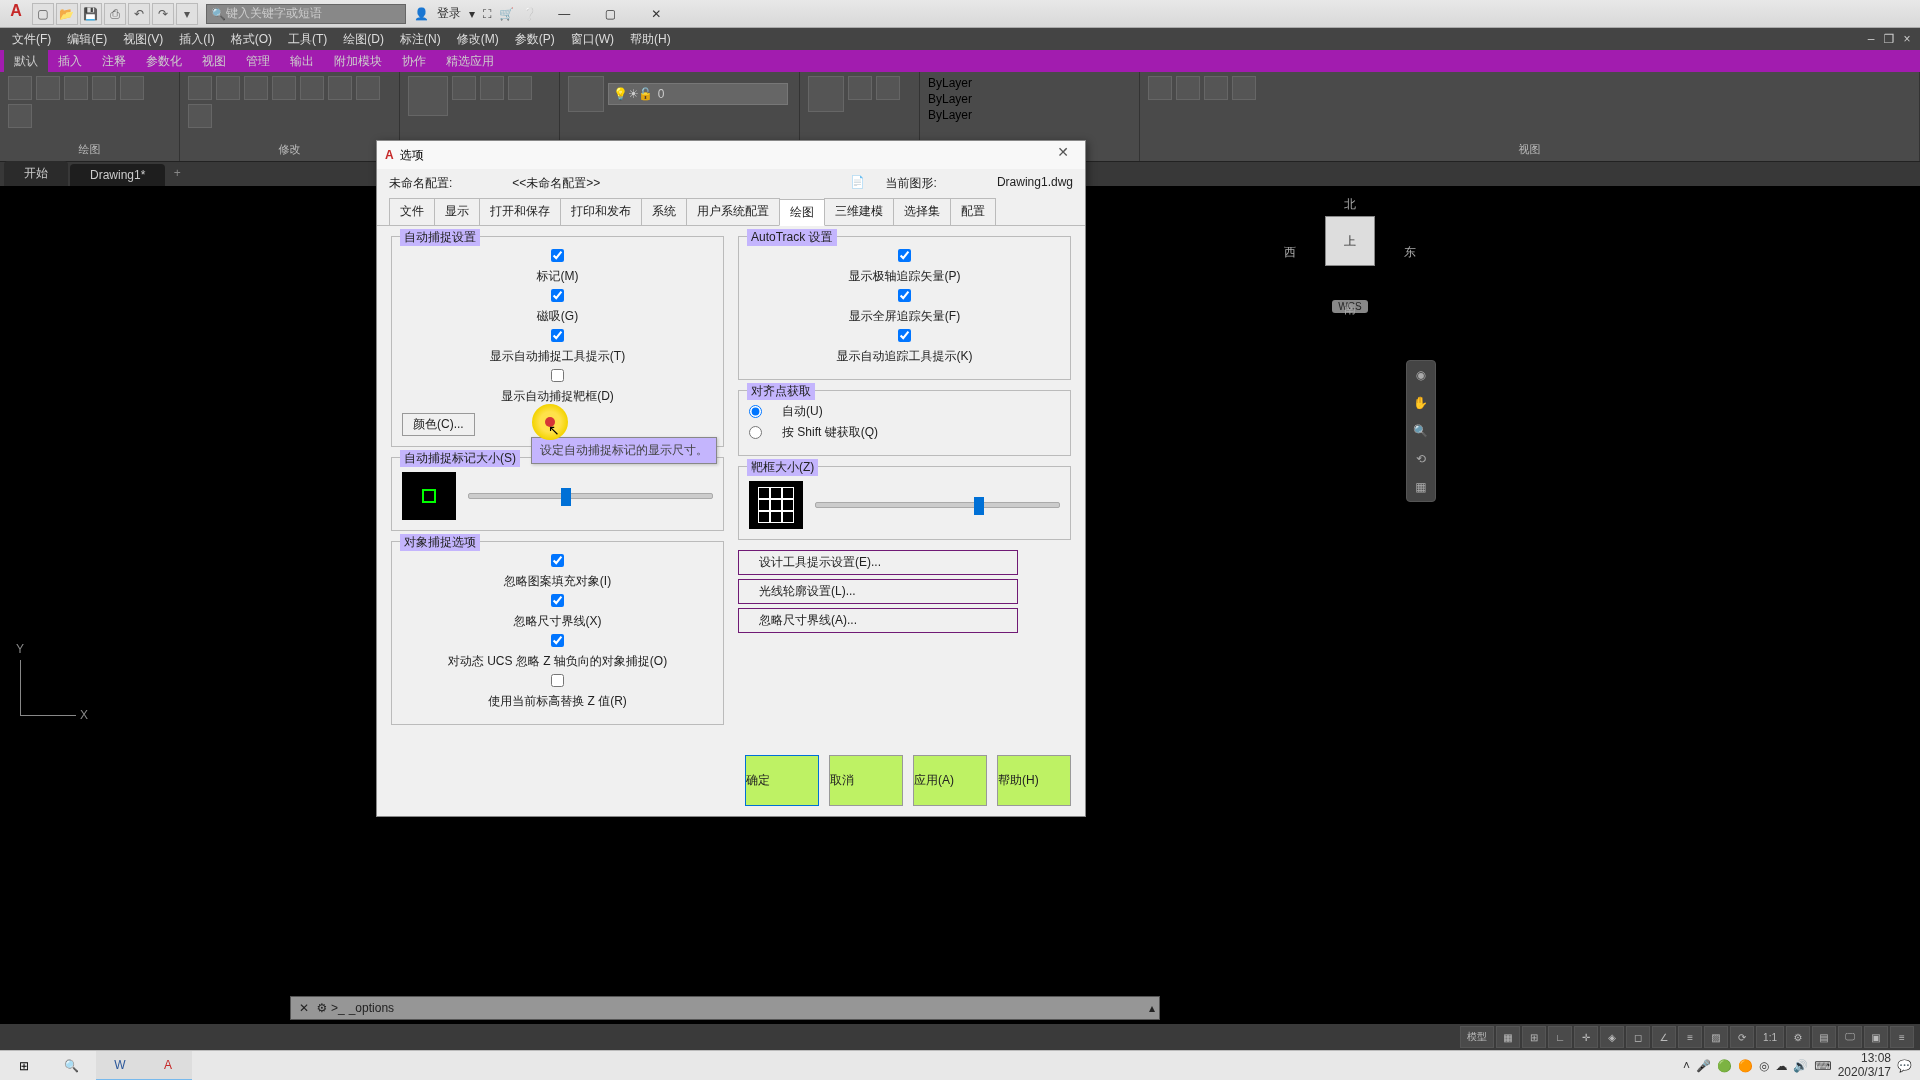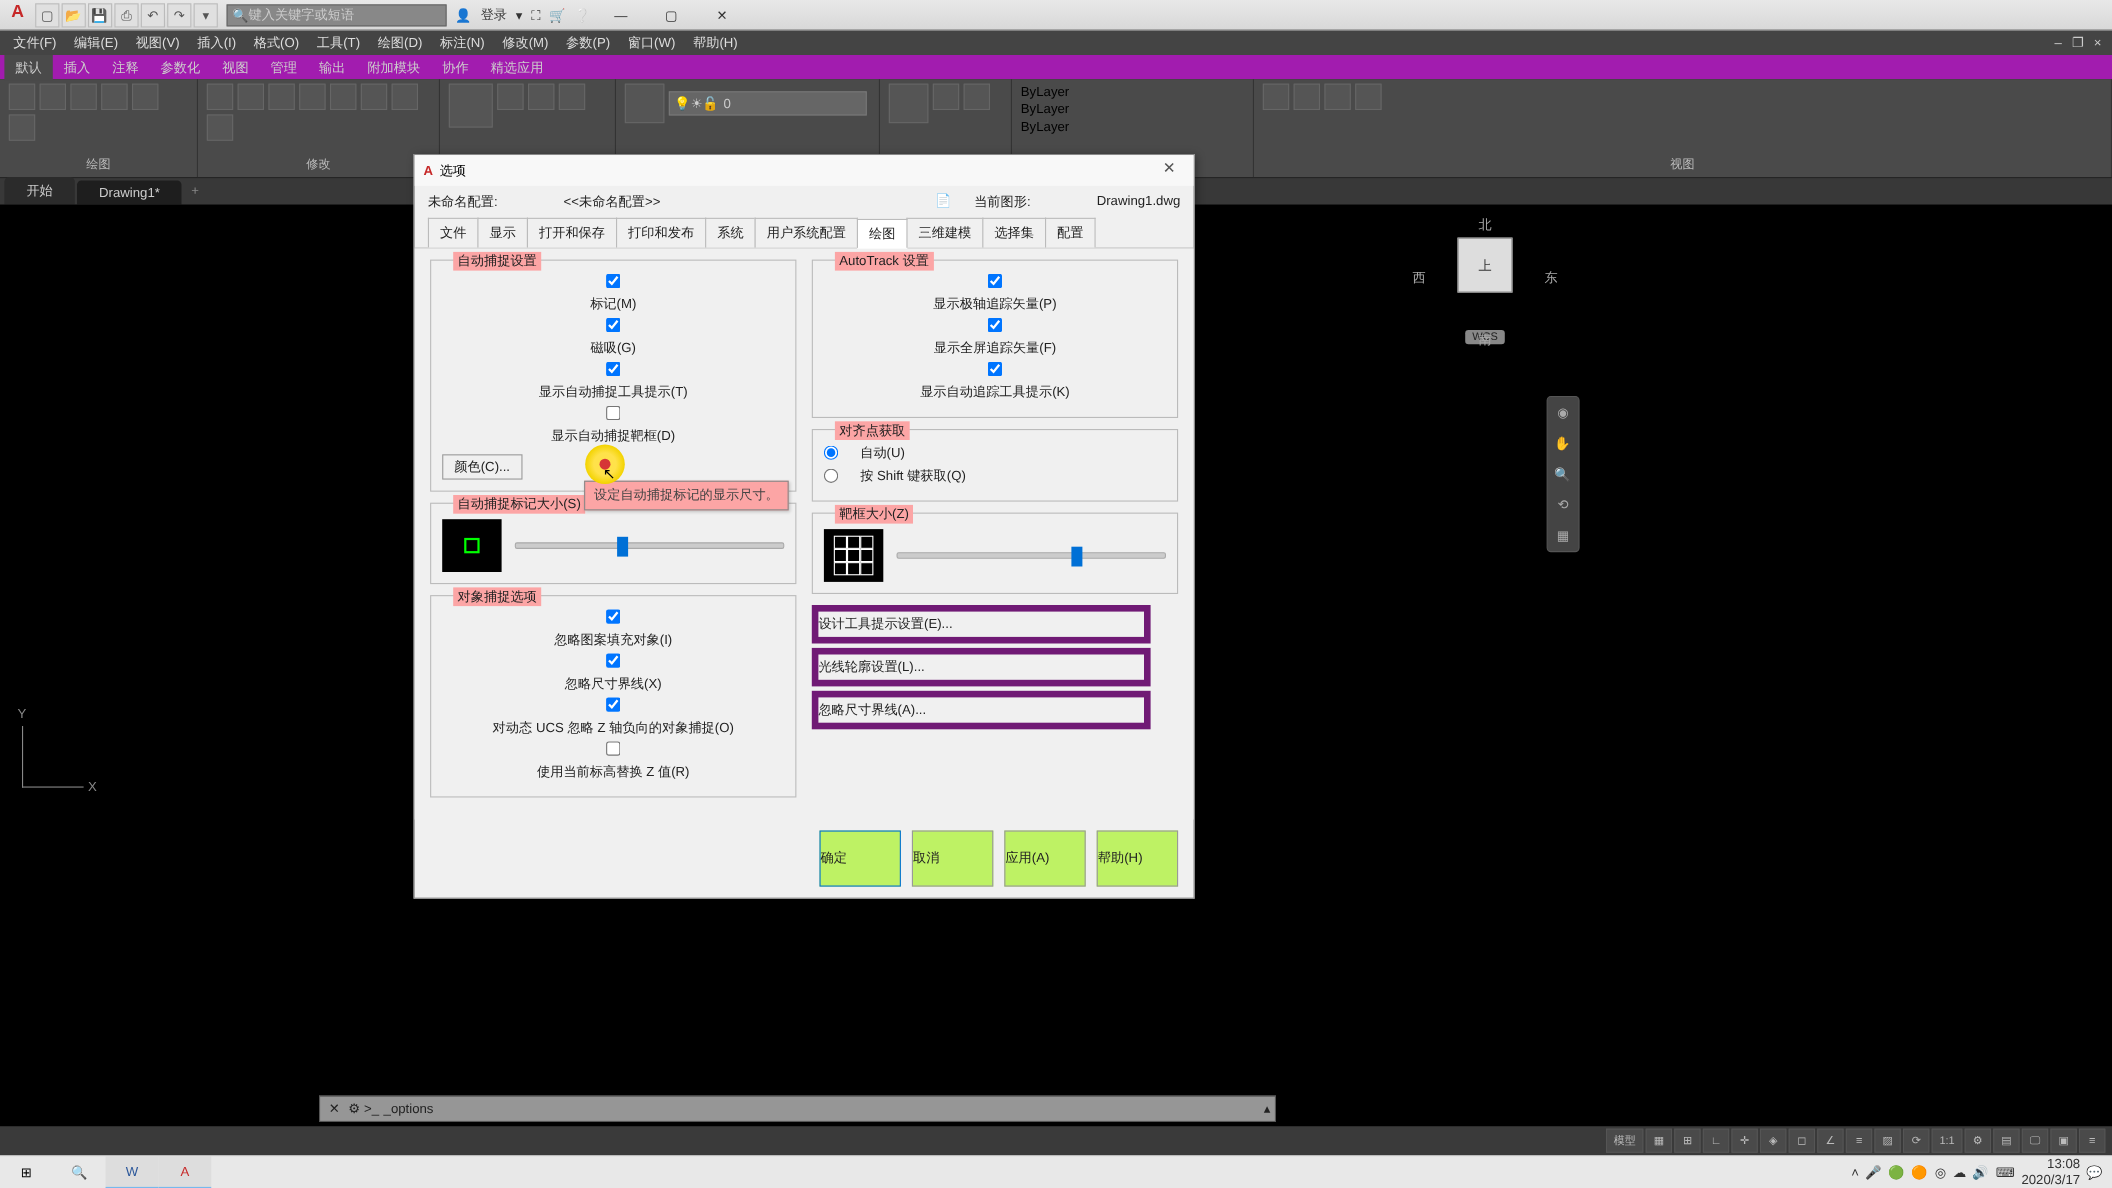--- a/index.html
+++ b/index.html
@@ -89,45 +89,45 @@
 .dialog .dtitle .dicon { color: #c62828; font-weight: bold; margin-right: 6px; }
 .dialog .dtitle .dclose { margin-left: auto; width: 28px; height: 22px; text-align: center; color: #555; font-size: 14px; }
 .dialog .dcfg { padding: 6px 12px; display: flex; gap: 20px; color: #222; }
 .dialog .dcfg .lbl { }
 .dialog .dtabs { display: flex; padding: 0 12px; border-bottom: 1px solid #bbb; }
 .dialog .dtabs .dtab { padding: 4px 10px; background: #f0f0f0; border: 1px solid #bbb; border-bottom: none; margin-right: -1px; color: #222; }
 .dialog .dtabs .dtab.active { background: #fff; border-bottom: 1px solid #fff; position: relative; top: 1px; }
 .dialog .dbody { padding: 10px 14px; background: #f0f0f0; display: flex; gap: 14px; }
 .dialog .col { flex: 1; }
 .dialog .group { border: 1px solid #bbb; padding: 8px 10px 10px; margin-bottom: 10px; position: relative; }
-.dialog .group .glabel { position: absolute; top: -8px; left: 20px; background: #fca5a5; padding: 0 4px; color: #222; }
+.dialog .group .glabel { position: absolute; top: -8px; left: 8px; background: #c4b5fd; padding: 0 4px; color: #222; }
 .dialog .chk { display: flex; align-items: center; gap: 6px; margin: 4px 0; color: #222; flex-direction: column; }
 .dialog .chk input { width: 13px; height: 13px; }
 .dialog .rad { display: flex; align-items: center; gap: 20px; margin: 4px 0; color: #222; }
 .dialog .btn { padding: 2px 10px; background: #f0f0f0; border: 1px solid #999; color: #222; }
 .dialog .sliderrow { display: flex; align-items: center; gap: 12px; margin-top: 6px; }
 .dialog .preview { width: 54px; height: 48px; background: #000; display: flex; align-items: center; justify-content: center; }
 .dialog .preview .sq { width: 14px; height: 14px; border: 2px solid #0f0; }
 .dialog .preview2 { width: 54px; height: 48px; background: #000; display: flex; align-items: center; justify-content: center; position: relative; }
 .dialog .preview2 .grid { width: 36px; height: 36px; display: grid; grid-template-columns: repeat(3,1fr); grid-template-rows: repeat(3,1fr); }
 .dialog .preview2 .grid div { border: 1px solid #fff; }
 .dialog .slider { flex: 1; height: 6px; background: #ccc; border: 1px solid #aaa; position: relative; border-radius: 2px; }
 .dialog .slider .thumb { position: absolute; top: -6px; width: 10px; height: 18px; background: #0070d6; }
-.dialog .wideBtn { width: 308px; padding: 3px 0; text-align: left; background: #f0f0f0; border: 6px solid #701a75; margin: 4px 0; color: #222; display:block; }
+.dialog .wideBtn { width: 280px; padding: 3px 20px; text-align: left; background: #f0f0f0; border: 1px solid #701a75; margin: 4px 0; color: #222; display:block; }
 .dialog .dfoot { display: flex; justify-content: flex-end; gap: 10px; padding: 10px 14px; }
 .dialog .dfoot .fbtn { width: 74px; padding: 16px 0; text-align: left; background: #bef264; border: 1px solid #999; color: #222; }
 .dialog .dfoot .fbtn.primary { border: 1px solid #0070d6; }
 
 
 .cursor-hl { position: absolute; left: 532px; top: 404px; width: 36px; height: 36px; border-radius: 50%; background: radial-gradient(circle, #ffe24a 40%, #f3d300 70%); z-index: 50; display:flex; align-items:center; justify-content:center;}
 .cursor-hl .dot { width: 10px; height:10px; background:#d63636; border-radius:50%;}
 .cursor-arrow { position:absolute; left:548px; top:422px; z-index:51; font-size:14px; color:#000; }
 
 
-.tooltip { position: absolute; left: 531px; top: 437px; background: #fca5a5; border: 1px solid #888; padding: 4px 8px; color: #444; z-index: 49; box-shadow: 1px 1px 3px rgba(0,0,0,0.2);}
+.tooltip { position: absolute; left: 531px; top: 437px; background: #c4b5fd; border: 1px solid #888; padding: 4px 8px; color: #444; z-index: 49; box-shadow: 1px 1px 3px rgba(0,0,0,0.2);}
 </style>
 </head>
 <body>
 
 <div class="titlebar">
   <div class="app-icon">A</div>
   <div class="qat">
     <div class="qbtn">▢</div>
     <div class="qbtn">📂</div>
     <div class="qbtn">💾</div>

